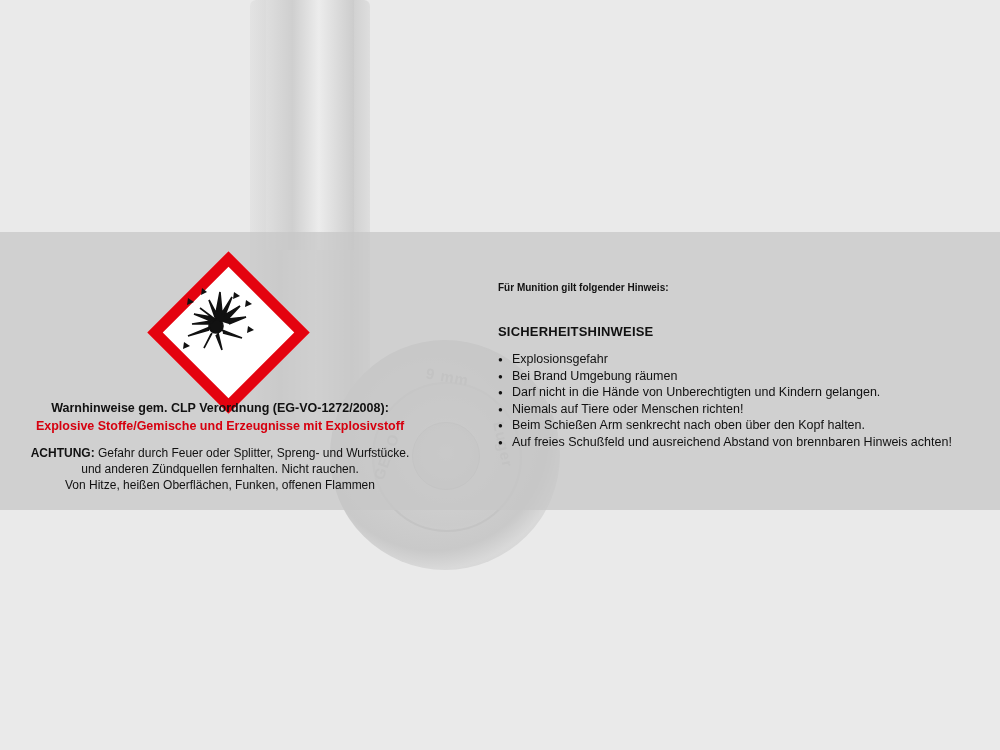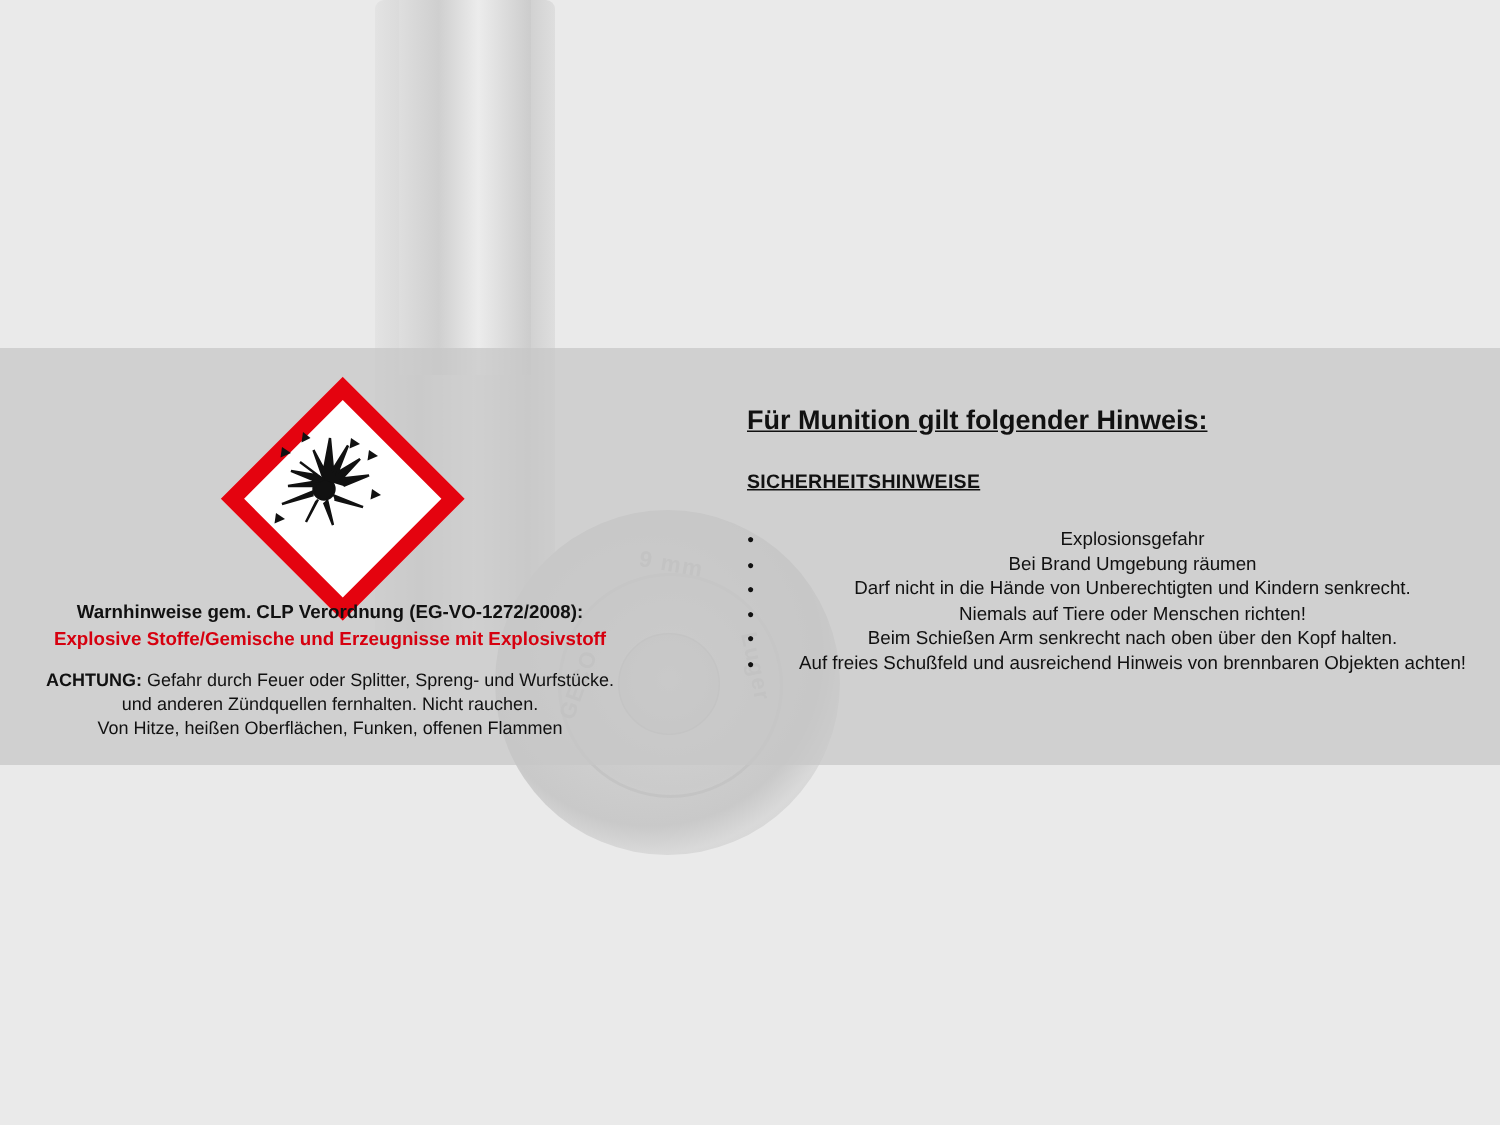--- a/index.html
+++ b/index.html
@@ -138,43 +138,40 @@
 
   
   #right-col {
     position: absolute;
     left: 498px; top: 232px;
     width: 500px; height: 278px;
     color: #111111;
   }
   .rc-head {
     position: absolute;
-    left: 0; top: 38px;
-    font-size: 18px;
-    font-weight: bold;
-    text-decoration: underline;
+    left: 0; top: 50px;
+    font-size: 10px;
+    font-weight: bold;
   }
   .rc-sub {
     position: absolute;
-    left: 0; top: 81px;
+    left: 0; top: 92px;
     font-size: 13px;
     font-weight: bold;
     letter-spacing: 0.2px;
-    text-decoration: underline;
   }
   #bullet-list {
     position: absolute;
     left: 0; top: 119px;
     width: 500px;
     list-style: none;
     margin: 0;
     padding: 0;
     font-size: 12.5px;
     line-height: 16.6px;
-    text-align: center;
   }
   #bullet-list li {
     position: relative;
     padding-left: 14px;
     white-space: nowrap;
   }
   #bullet-list li:before {
     content: "\25CF";
     position: absolute;
     left: 0; top: 0;
@@ -238,18 +235,18 @@
     </div>
   </div>
 </div>
 
 <div id="right-col">
   <div class="rc-head">Für Munition gilt folgender Hinweis:</div>
   <div class="rc-sub">SICHERHEITSHINWEISE</div>
   <ul id="bullet-list">
     <li>Explosionsgefahr</li>
     <li>Bei Brand Umgebung räumen</li>
-    <li>Darf nicht in die Hände von Unberechtigten und Kindern senkrecht.</li>
+    <li>Darf nicht in die Hände von Unberechtigten und Kindern gelangen.</li>
     <li>Niemals auf Tiere oder Menschen richten!</li>
     <li>Beim Schießen Arm senkrecht nach oben über den Kopf halten.</li>
-    <li>Auf freies Schußfeld und ausreichend Hinweis von brennbaren Objekten achten!</li>
+    <li>Auf freies Schußfeld und ausreichend Abstand von brennbaren Hinweis achten!</li>
   </ul>
 </div>
 
 </body></html>

